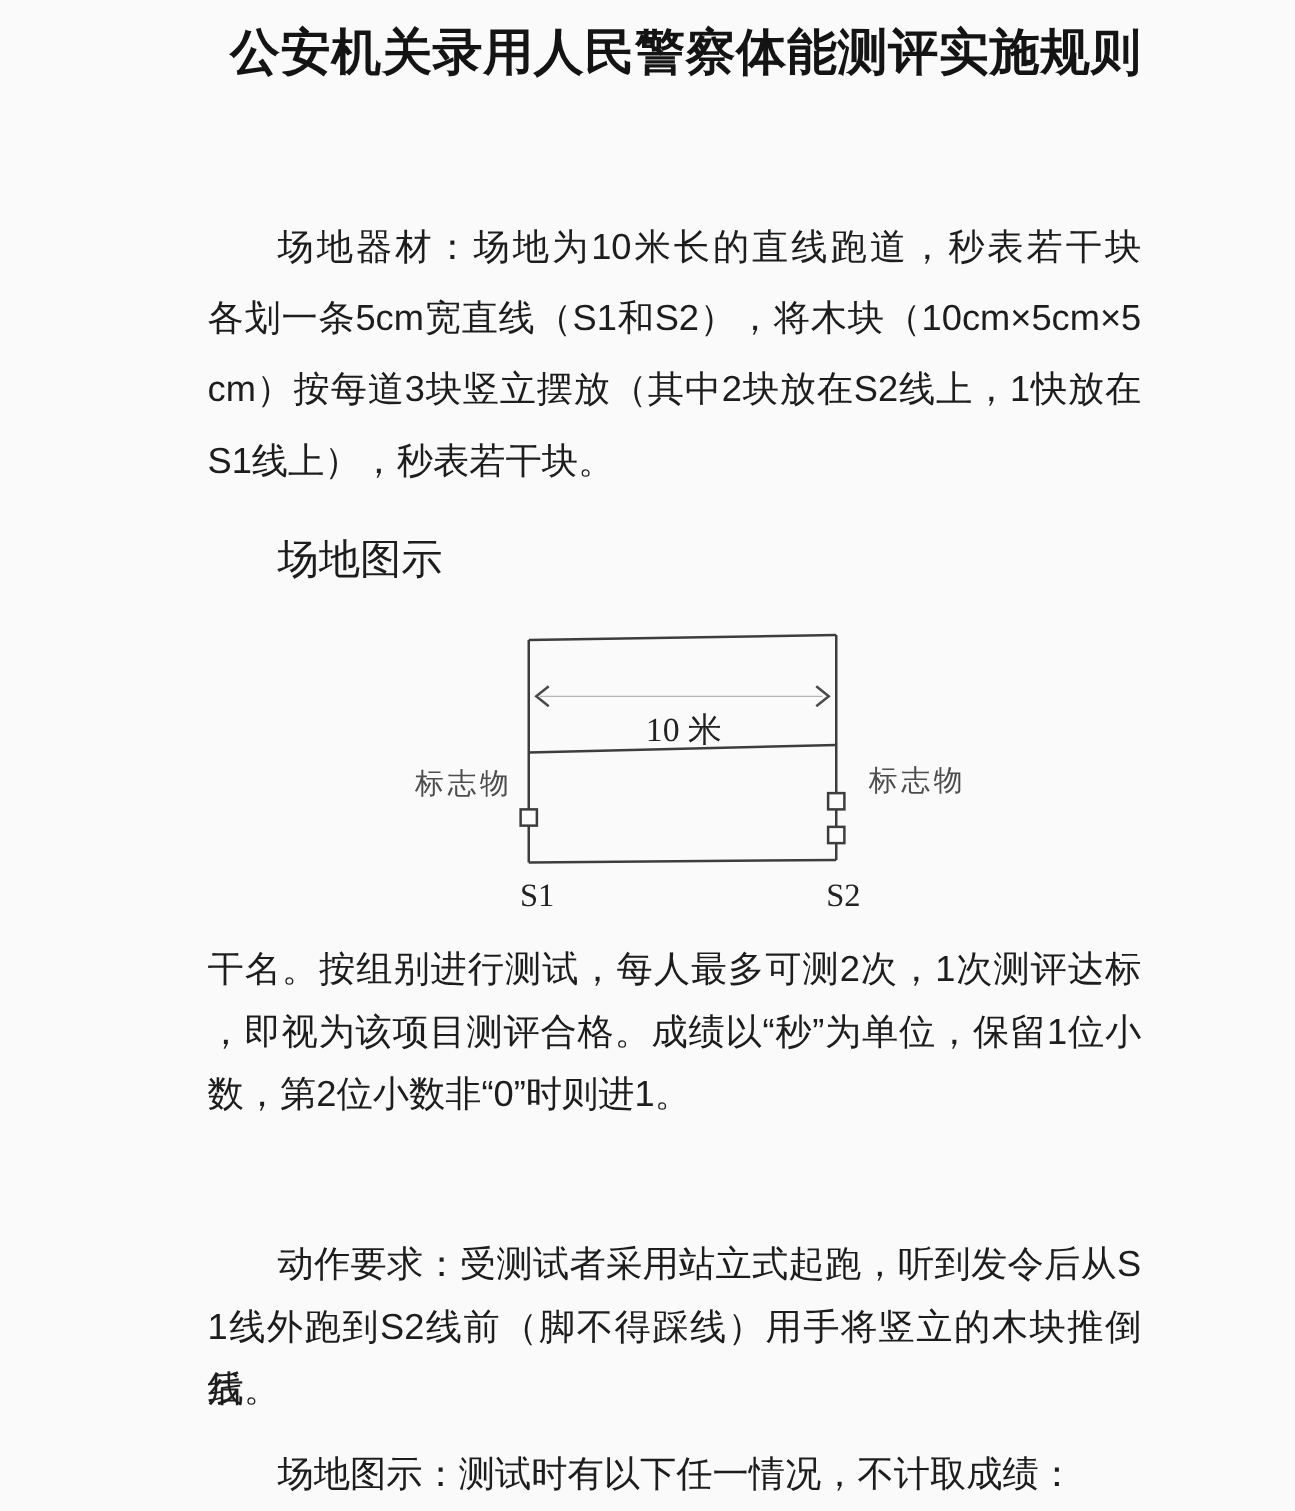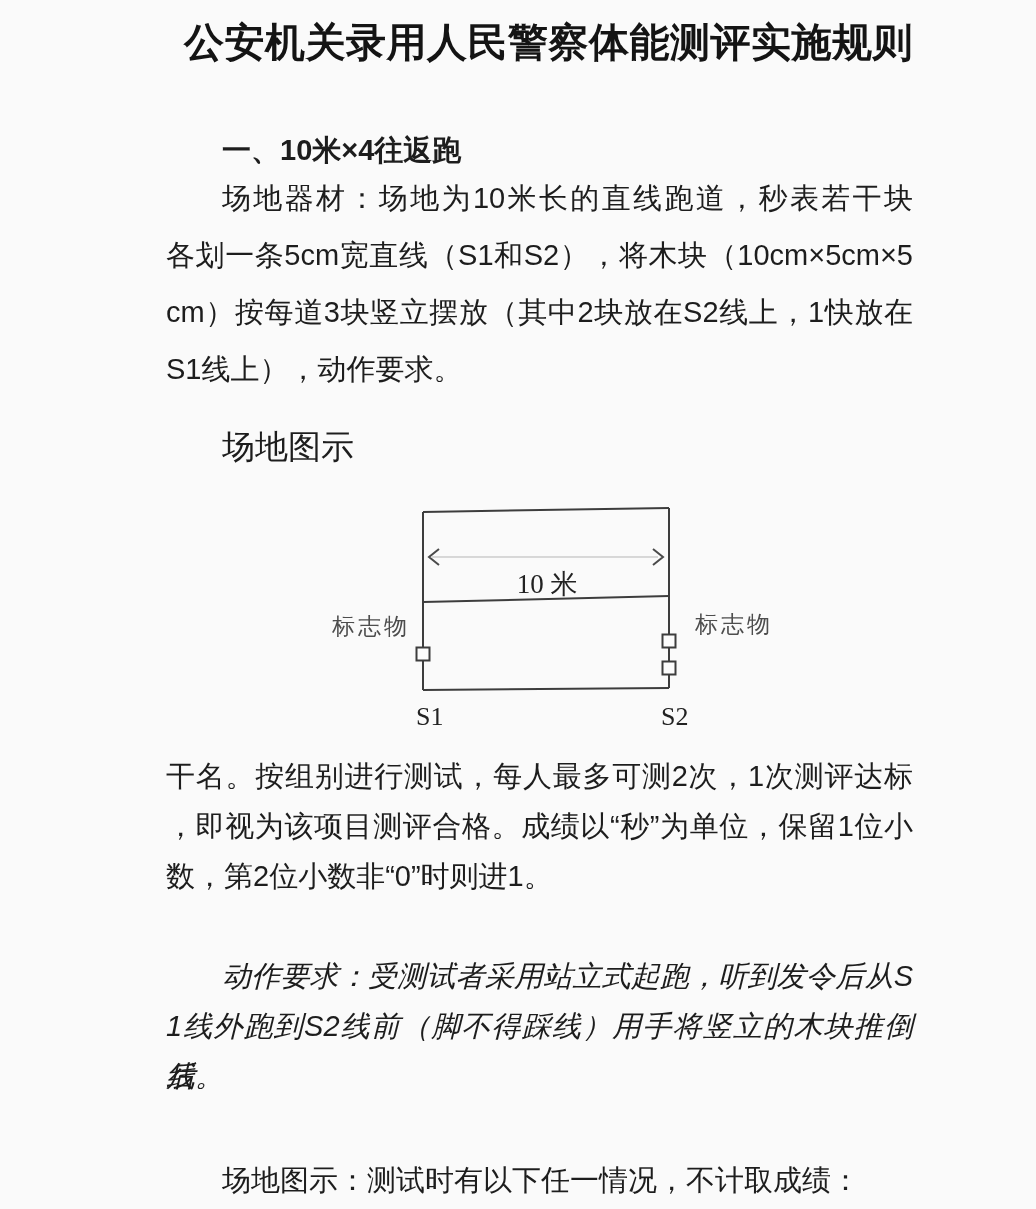--- a/index.html
+++ b/index.html
@@ -85,27 +85,26 @@
   .diagram .dist-label{ font-size:27px; }
   .diagram .line-label{ font-size:26px; }
 </style>
 </head>
 <body>
 
 <div class="page">
 
   <div class="doc-title">公安机关录用人民警察体能测评实施规则</div>
 
-  <div class="section-heading">一、10米×4往返跑</div>
 
   <div class="para loose" style="top:170px;">
     <div class="ln j first">场地器材：场地为10米长的直线跑道，秒表若干块</div>
     <div class="ln j">各划一条5cm宽直线（S1和S2），将木块（10cm×5cm×5</div>
     <div class="ln j">cm）按每道3块竖立摆放（其中2块放在S2线上，1快放在</div>
-    <div class="ln">S1线上），动作要求。</div>
+    <div class="ln">S1线上），秒表若干块。</div>
   </div>
 
   <div class="figure-label">场地图示</div>
 
   <svg class="diagram" width="460" height="245" viewBox="0 0 460 245">
 
     <polyline points="103,17 103,195" fill="none" stroke="#3d3d3d" stroke-width="2"></polyline>
     <polyline points="103,17 349,13" fill="none" stroke="#3d3d3d" stroke-width="2"></polyline>
     <polyline points="349,13 349,193" fill="none" stroke="#3d3d3d" stroke-width="2"></polyline>
     <polyline points="103,195 349,193" fill="none" stroke="#3d3d3d" stroke-width="2"></polyline>
@@ -128,21 +127,21 @@
     <text x="96" y="230" class="line-label">S1</text>
     <text x="341" y="230" class="line-label">S2</text>
   </svg>
 
   <div class="para" style="top:751px;">
     <div class="ln j">干名。按组别进行测试，每人最多可测2次，1次测评达标</div>
     <div class="ln j">，即视为该项目测评合格。成绩以“秒”为单位，保留1位小</div>
     <div class="ln">数，第2位小数非“0”时则进1。</div>
   </div>
 
-  <div class="para" style="top:951px;font-style:italic;">
+  <div class="para" style="top:987px;">
     <div class="ln j first">动作要求：受测试者采用站立式起跑，听到发令后从S</div>
     <div class="ln j">1线外跑到S2线前（脚不得踩线）用手将竖立的木块推倒后</div>
     <div class="ln">线。</div>
   </div>
 
   <div class="note-line">场地图示：测试时有以下任一情况，不计取成绩：</div>
 
 </div>
 
 </body></html>

